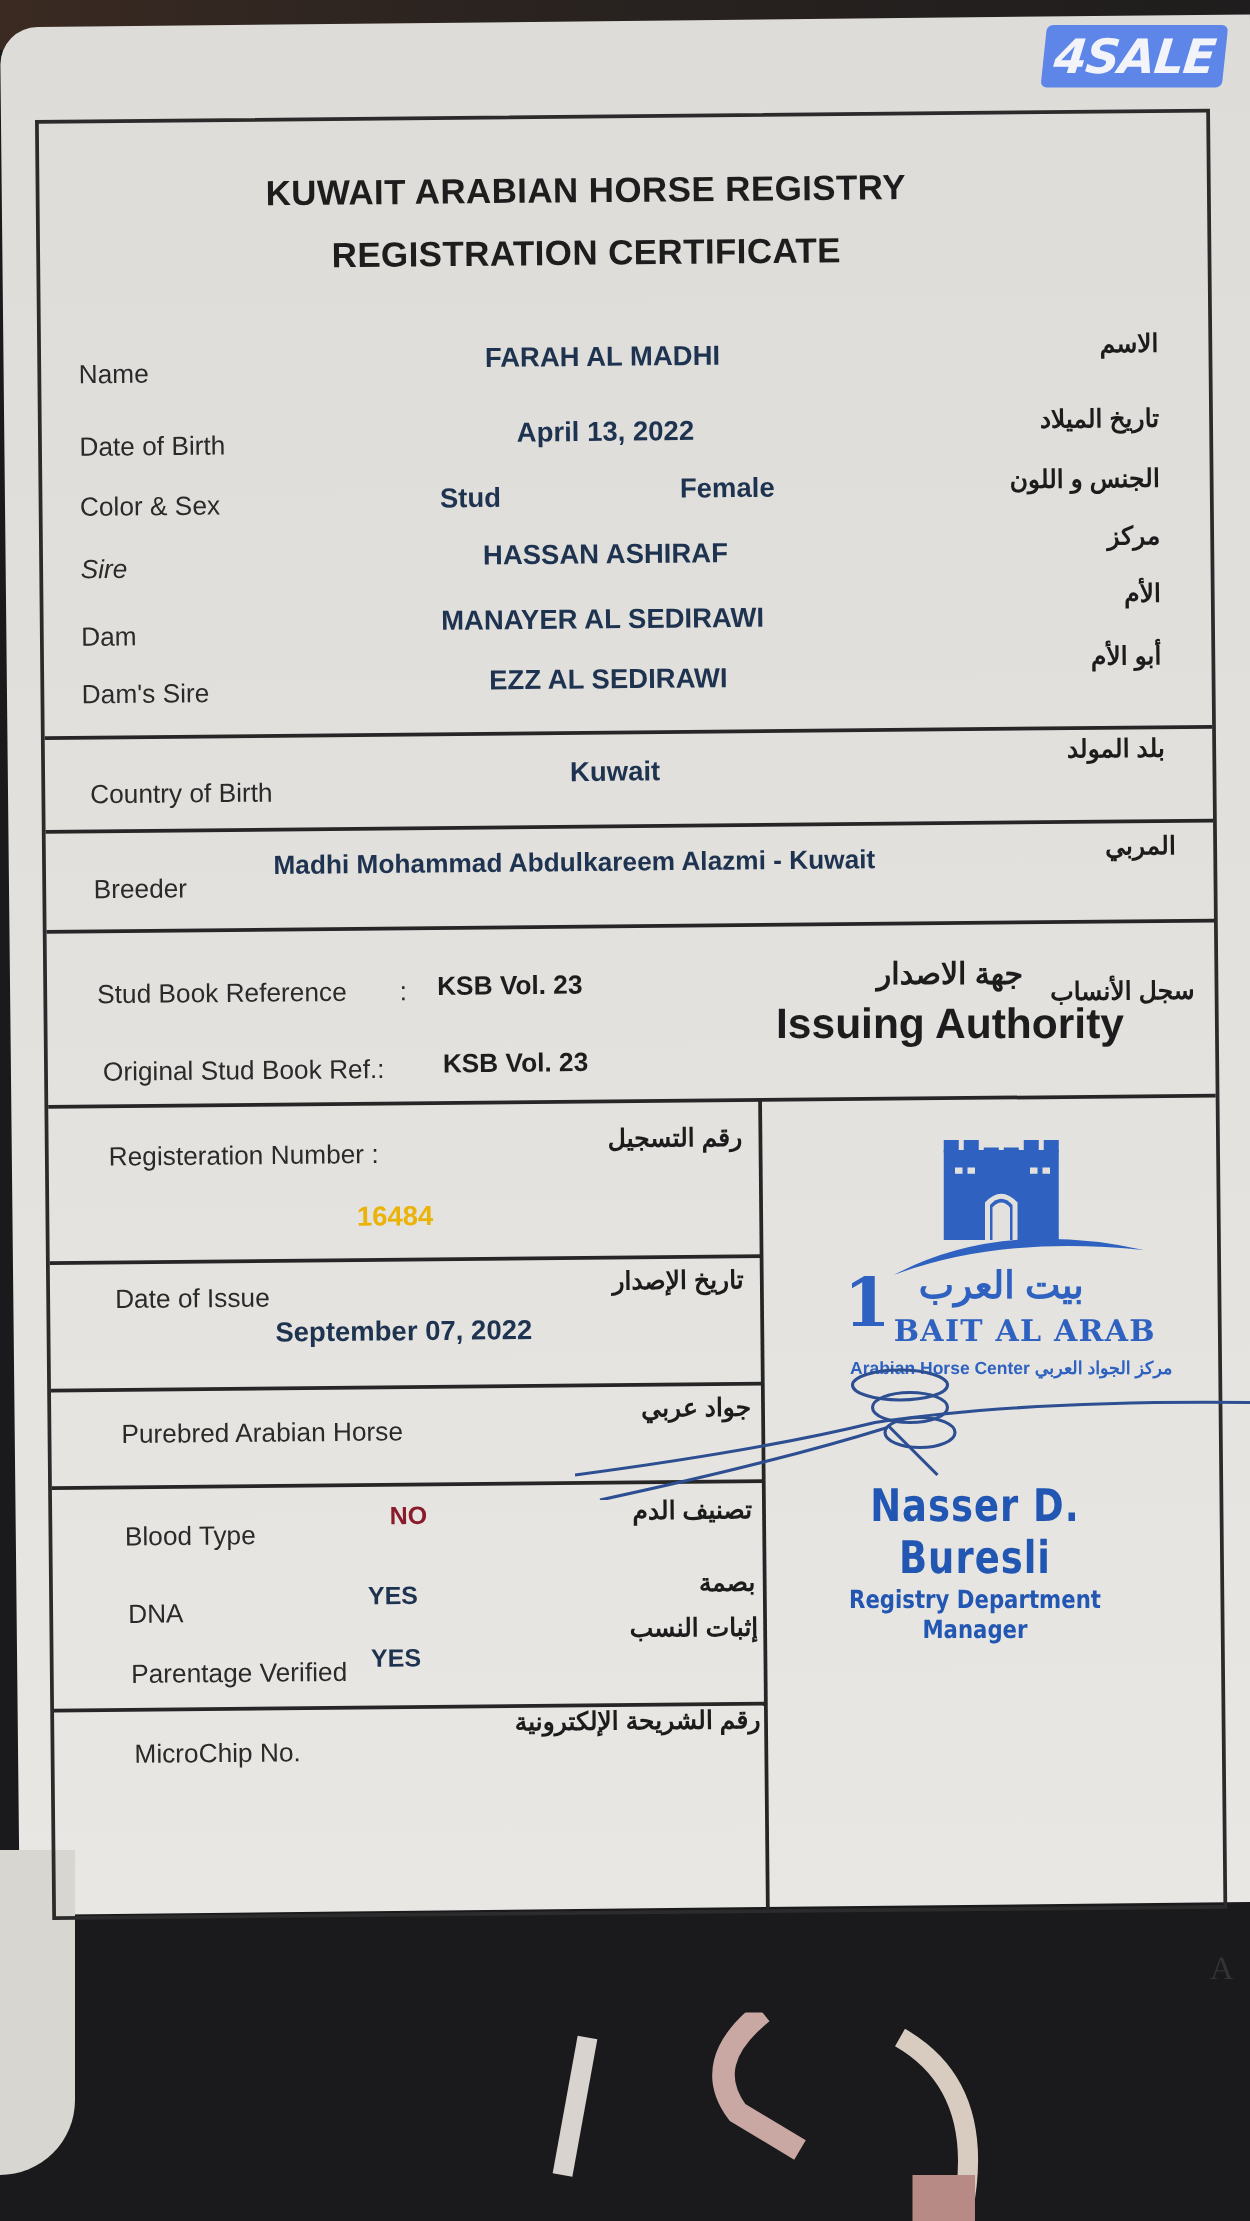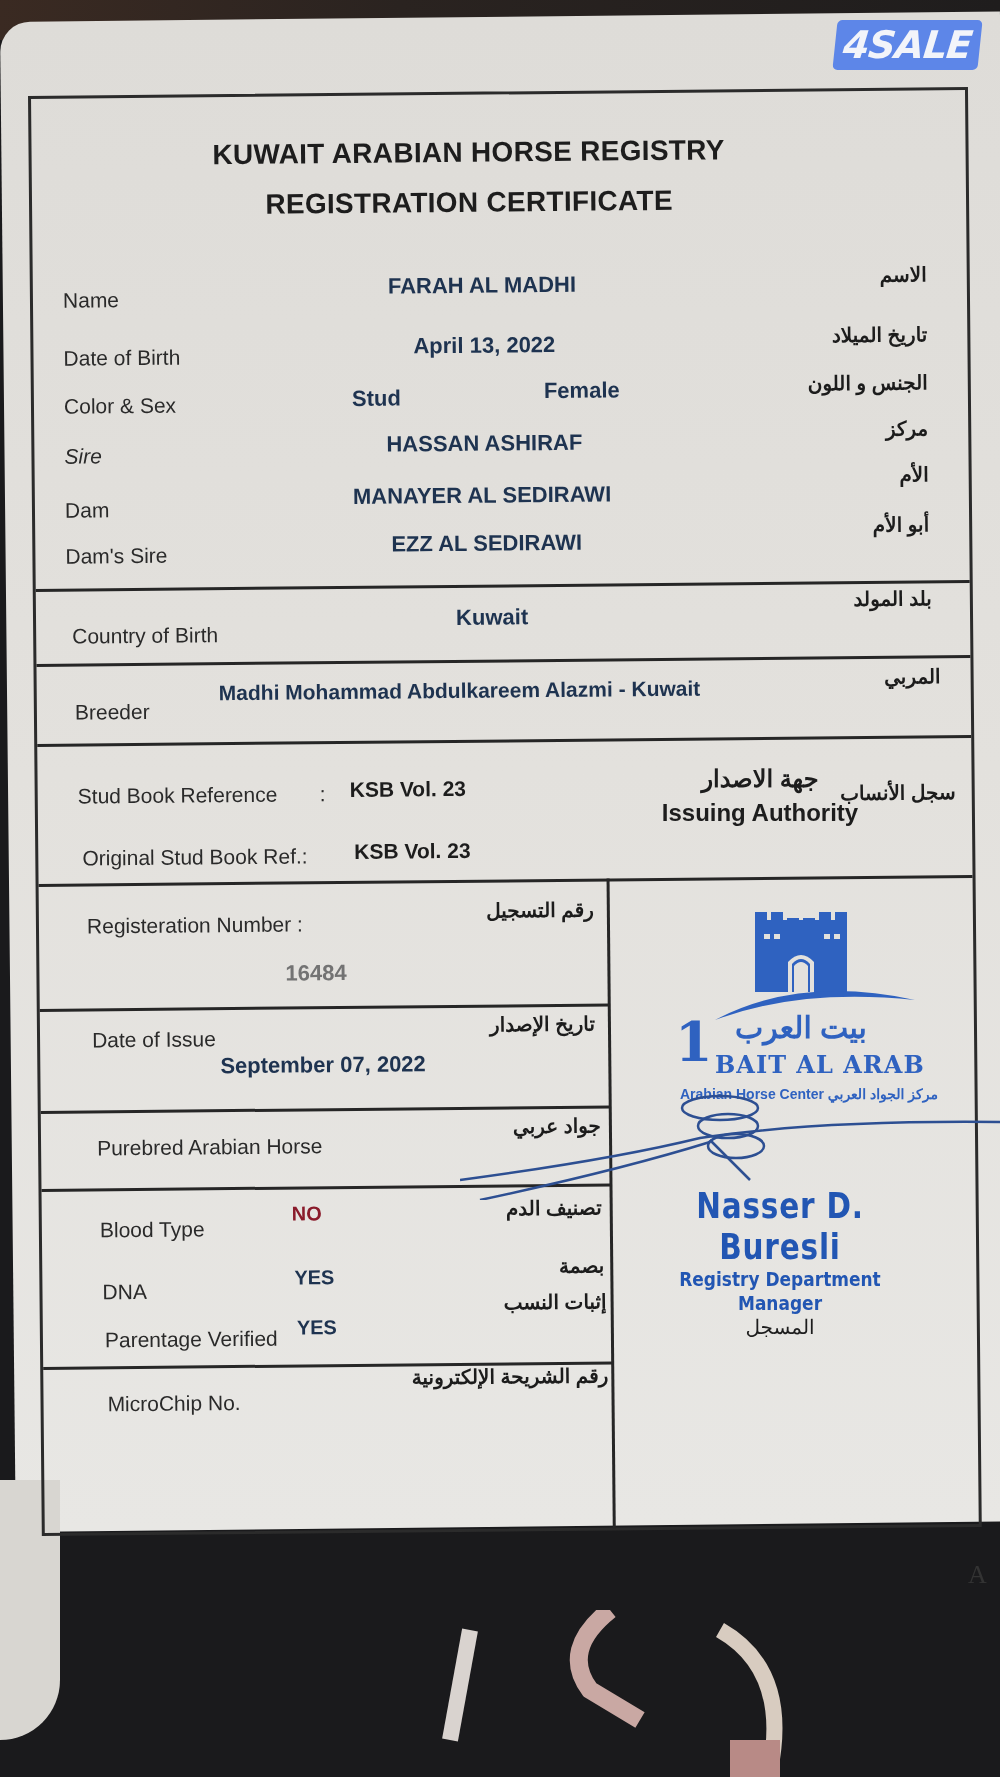--- a/index.html
+++ b/index.html
@@ -53,26 +53,26 @@
     }
     .ar-label {
       position: absolute; font-size: 20px; color: #1c1c1c; font-weight: bold;
       direction: rtl; text-align: right;
     }
     .value {
       position: absolute; font-size: 22px; font-weight: bold; color: #1e3350;
     }
     .hline { position: absolute; height: 3px; background: #262626; }
     .vline { position: absolute; width: 3px; background: #262626; }
-    .val-red { color: #8a1b2b; }
+    .val-red { color: #8a1b2b; margin-left: 20px; }
     .issuing {
       position: absolute; left: 600px; top: 765px; width: 320px; text-align: center;
     }
     .issuing .ar { font-size: 24px; font-weight: bold; color: #1d1d1d; }
-    .issuing .en { font-size: 24px; font-weight: bold; color: #1d1d1d; margin-top: 6px; }
+    .issuing .en { font-size: 34px; font-weight: bold; color: #1d1d1d; margin-top: 6px; }
     .logo {
       position: absolute; left: 660px; top: 900px; width: 260px; height: 180px;
     }
     .logo-text-ar {
       position: absolute; left: 735px; top: 1010px; font-size: 30px; font-weight: bold;
       color: #2f62c0; direction: rtl;
     }
     .logo-num {
       position: absolute; left: 675px; top: 1010px; font-family: "DejaVu Serif", serif;
       font-size: 54px; font-weight: bold; color: #2f62c0;
@@ -167,21 +167,21 @@
   <div class="value" style="left:312px; top:682px; color:#1d1d1d; font-size:21px;">KSB Vol. 23</div>
   <div class="ar-label" style="right:16px; top:690px;">سجل الأنساب</div>
 
   <div class="row-label" style="left:44px; top:748px;">Original Stud Book Ref.:</div>
   <div class="value" style="left:316px; top:744px; color:#1d1d1d; font-size:21px;">KSB Vol. 23</div>
 
   <div class="hline" style="left:0; top:785px; width:100%;"></div>
   <div class="vline" style="left:568px; top:785px; height:650px;"></div>
 
   <div class="row-label" style="left:48px; top:816px;">Registeration Number :</div>
-  <div class="value" style="left:246px; top:864px; color:#737373;">16484</div>
+  <div class="value" style="left:246px; top:864px; color:#eab308;">16484</div>
   <div class="ar-label" style="left:390px; top:804px; width:165px;">رقم التسجيل</div>
 
   <div class="hline" style="left:0; top:910px; width:570px;"></div>
 
   <div class="row-label" style="left:52px; top:930px;">Date of Issue</div>
   <div class="value" style="left:180px; top:956px;">September 07, 2022</div>
   <div class="ar-label" style="left:380px; top:918px; width:175px;">تاريخ الإصدار</div>
 
   <div class="hline" style="left:0; top:1012px; width:570px;"></div>
 
@@ -246,14 +246,13 @@
   <path d="M20 110 Q160 80 250 52" stroke="#2d4f92" stroke-width="2.5" fill="none"></path>
   <ellipse cx="260" cy="18" rx="38" ry="12" stroke="#2d4f92" stroke-width="2.5" fill="none"></ellipse>
   <ellipse cx="268" cy="36" rx="30" ry="12" stroke="#2d4f92" stroke-width="2.5" fill="none"></ellipse>
   <ellipse cx="276" cy="56" rx="28" ry="12" stroke="#2d4f92" stroke-width="2.5" fill="none"></ellipse>
   <path d="M250 50 L290 90" stroke="#2d4f92" stroke-width="2.5" fill="none"></path>
 </svg>
 
 <div class="signer">
   <div class="name">Nasser D. Buresli</div>
   <div class="role">Registry Department Manager</div>
-  <div class="ar">المسجل</div>
 </div>
 
 </body></html>

